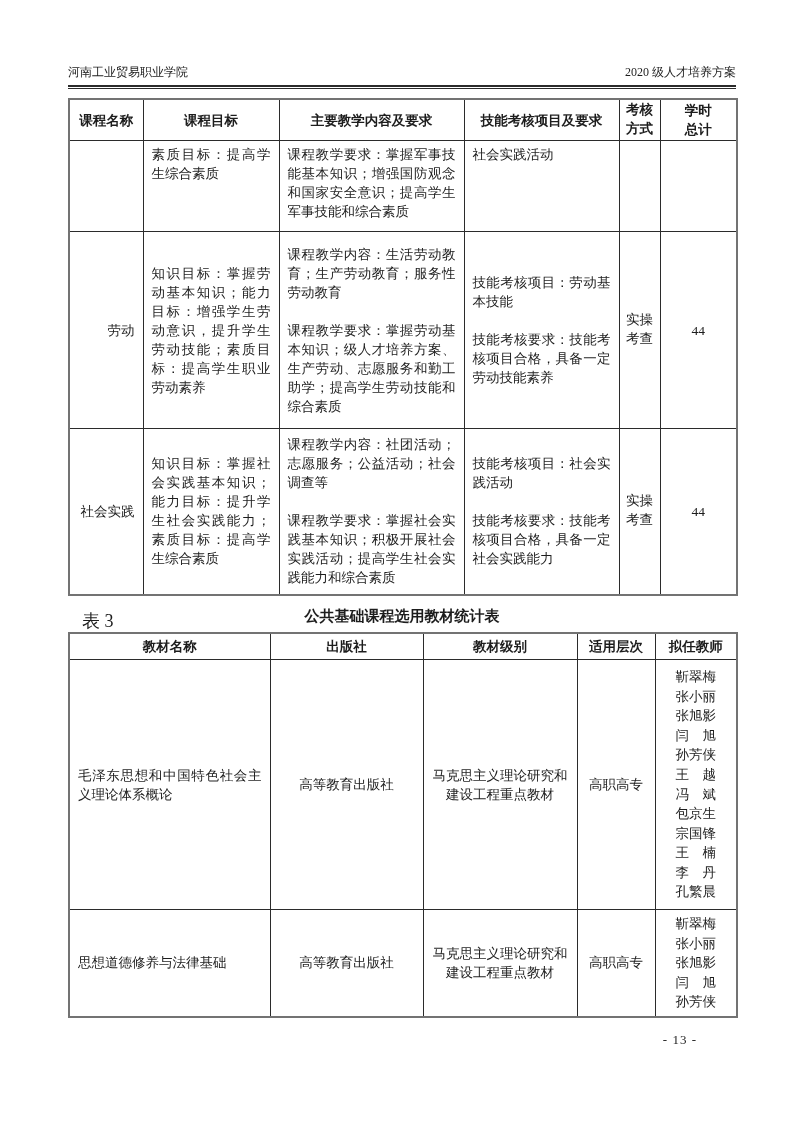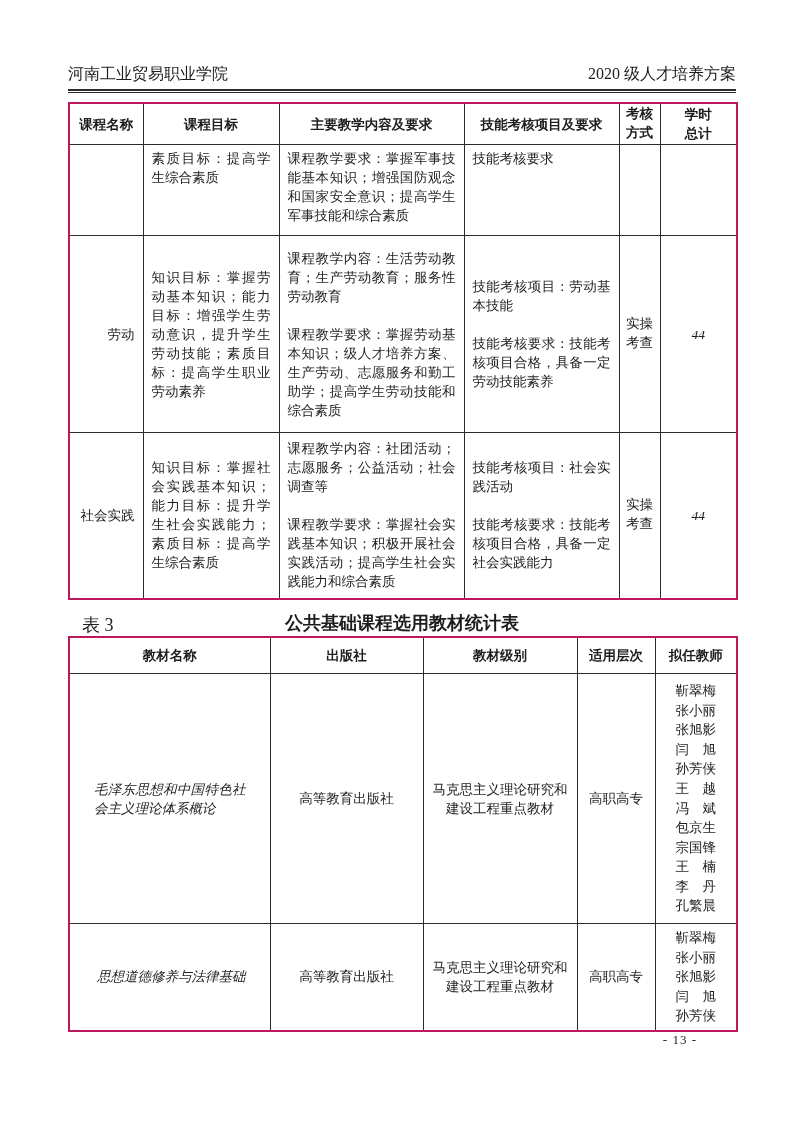--- a/index.html
+++ b/index.html
@@ -14,81 +14,81 @@
   .content {
     position: absolute;
     left: 68px; top: 64px;
     width: 668px;
   }
   
   .doc-header {
     display: flex;
     justify-content: space-between;
     align-items: flex-end;
-    font-size: 16px;
+    font-size: 12px;
     padding-bottom: 4px;
   }
   .header-rule {
     border-top: 2px solid #2b2b2b;
     border-bottom: 1px solid #2b2b2b;
     height: 4px;
     margin-bottom: 9px;
   }
   
   table {
     border-collapse: collapse;
     table-layout: fixed;
     width: 668px;
     font-size: 13.5px;
   }
-  table { border: 2px solid #be185d; }
+  table { border: 2px solid #737373; }
   th, td {
     border: 1px solid #2b2b2b;
     padding: 4px 8px;
     vertical-align: middle;
     line-height: 19px;
     overflow: hidden;
   }
   th { font-weight: bold; text-align: center; }
   td p + p { margin-top: 19px; }
   
   .t1 thead tr { height: 40px; }
   .t1 .row-cont   { height: 91px; }
   .t1 .row-labor  { height: 197px; }
   .t1 .row-social { height: 166px; }
   .t1 .row-cont td { vertical-align: top; }
   .t1 td.c-name  { text-align: right; }
   .t1 td.c-goals { text-align: justify; }
   .t1 td.c-body  { text-align: justify; }
   .t1 th.h-method, .t1 td.c-method { padding: 0 5px; text-align: center; font-family: Liberation Mono, monospace; }
   .t1 th.h-hours { padding: 1px 20px; }
-  .t1 td.c-hours { text-align: center; font-style: italic; }
+  .t1 td.c-hours { text-align: center; }
   
   .t3-caption {
     position: relative;
     margin-top: 11px;
     margin-bottom: 5px;
     height: 20px;
   }
   .t3-label {
     position: absolute; left: 14px; top: 2px;
     font-size: 18px;
   }
   .t3-title {
     display: block; text-align: center;
-    font-size: 18px; font-weight: bold;
-  }
-  
-  .t3 thead tr { height: 37px; }
+    font-size: 15px; font-weight: bold;
+  }
+  
+  .t3 thead tr { height: 27px; }
   .t3 thead th { padding: 2px 4px; }
   .t3 .row-book1 { height: 250px; }
   .t3 .row-book2 { height: 97px; }
   .t3 td { text-align: center; }
-  .t3 td.b-name { text-align: justify; padding: 4px 24px; font-style: italic; }
-  .t3 td.b-name.single { text-align: right; }
+  .t3 td.b-name { text-align: justify; padding: 4px 8px; }
+  .t3 td.b-name.single { text-align: left; }
   .t3 td.b-teachers { padding: 4px 20px; }
   .teacher { line-height: 19.6px; text-align: left; white-space: nowrap; }
   
   .page-number {
     position: absolute;
     top: 1032px; right: 96px;
     font-size: 13px;
     letter-spacing: 1px;
   }
 </style>
@@ -123,21 +123,21 @@
       </tr>
     </thead>
     <tbody>
       <tr class="row-cont">
         <td class="c-name"></td>
         <td class="c-goals">素质目标：提高学生综合素质</td>
         <td class="c-body">
           <p>课程教学要求：掌握军事技能基本知识；增强国防观念和国家安全意识；提高学生军事技能和综合素质</p>
         </td>
         <td class="c-body">
-          <p>技能考核要求</p>
+          <p>社会实践活动</p>
         </td>
         <td class="c-method"></td>
         <td class="c-hours"></td>
       </tr>
       <tr class="row-labor">
         <td class="c-name">劳动</td>
         <td class="c-goals">知识目标：掌握劳动基本知识；能力目标：增强学生劳动意识，提升学生劳动技能；素质目标：提高学生职业劳动素养</td>
         <td class="c-body">
           <p>课程教学内容：生活劳动教育；生产劳动教育；服务性劳动教育</p>
           <p>课程教学要求：掌握劳动基本知识；级人才培养方案、生产劳动、志愿服务和勤工助学；提高学生劳动技能和综合素质</p>

